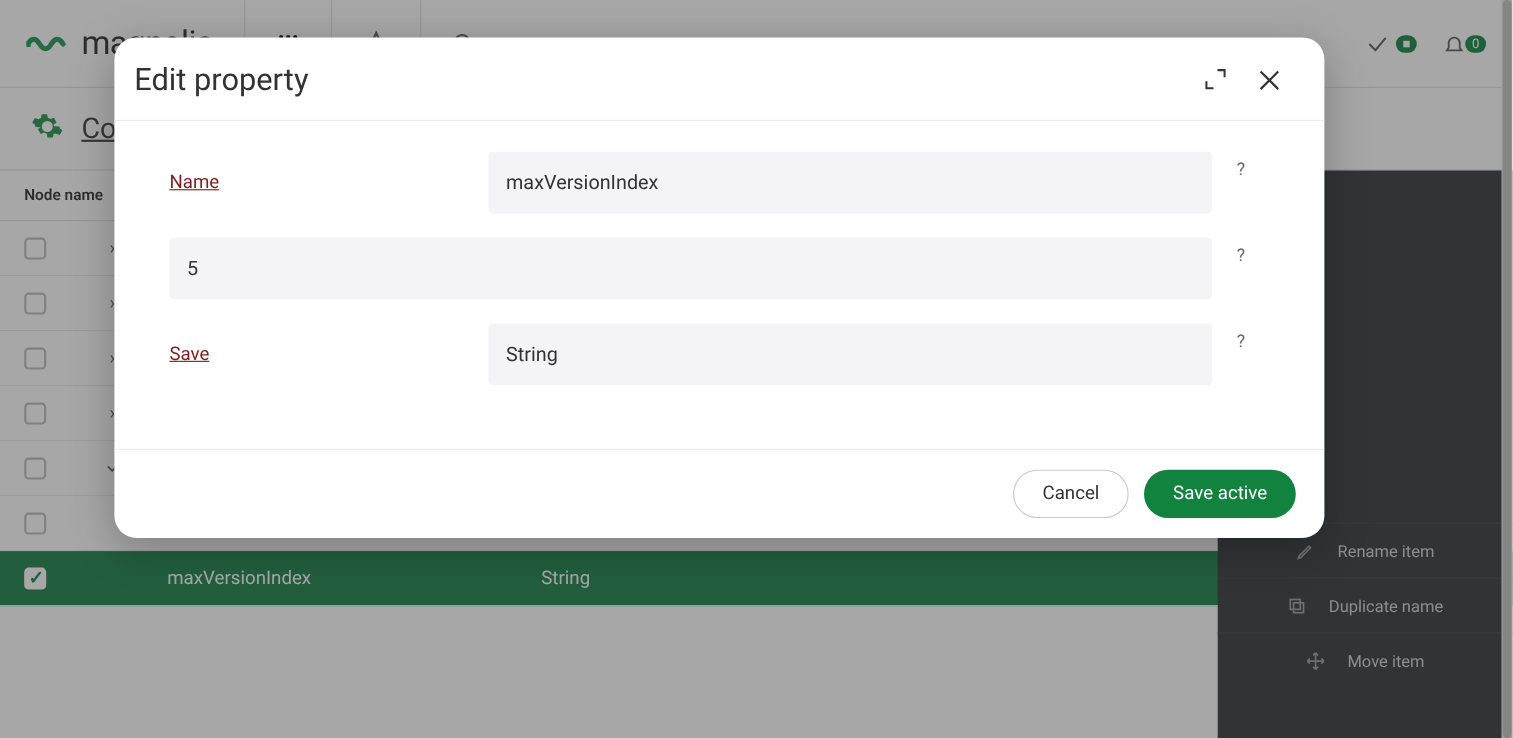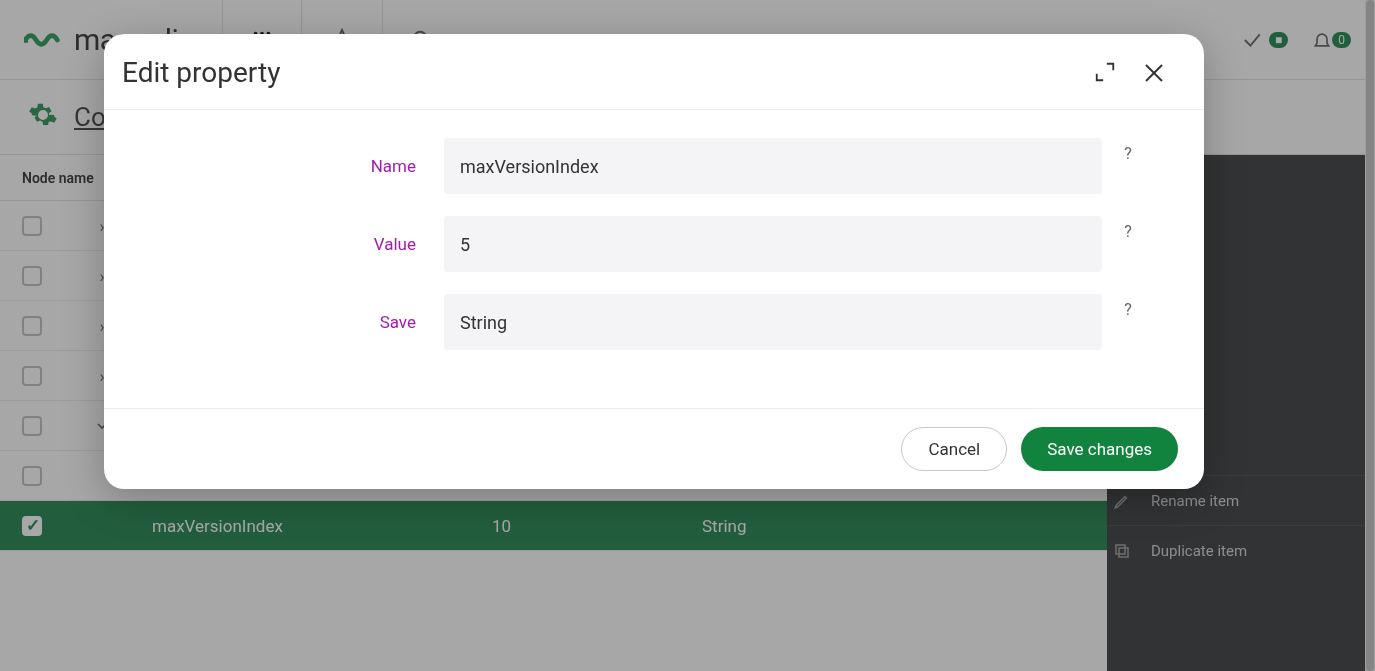--- a/index.html
+++ b/index.html
@@ -33,36 +33,36 @@
   .trow .date { flex:0 0 150px; text-align:right;}
   .trow .time { flex:0 0 90px; text-align:right; padding-right:6px;}
   .trow.sel { background:#0d7a3f; color:#fff; }
   .trow.sel .chk { background:#fff; border-color:#fff; position:relative;}
   .trow.sel .chk::after { content:"✓"; color:#0d7a3f; position:absolute; top:-3px; left:2px; font-weight:700;}
   .trow.sel .ico, .trow.sel .exp { color:#fff; }
   .indent1 { padding-left: 34px; }
   .dot-red { color:#c0392b; font-size:14px;}
 
   .sidepanel { position:absolute; right:0; top:155px; bottom:0; width:268px; background:#2a2c2e; color:#cfcfcf; }
-  .side-item { display:flex; align-items:center; gap:20px; height:50px; padding:0 6px; font-size:15px; border-top:1px solid #3a3c3e;}
+  .side-item { display:flex; align-items:center; gap:20px; height:50px; padding:0 32px; font-size:15px; border-top:1px solid #3a3c3e;justify-content:center;}
   .side-item svg { color:#9a9a9a; }
 
   
   .dim { position:absolute; inset:0; background:rgba(60,60,60,0.45); }
 
   
   .modal { position:absolute; left:104px; top:34px; width:1100px; background:#fff; border-radius:20px; box-shadow:0 10px 40px rgba(0,0,0,0.25); overflow:hidden;}
   .modal-head { display:flex; align-items:center; padding:22px 34px 20px 18px; border-bottom:1px solid #ececec;}
   .modal-title { font-size:28px; font-weight:400; color:#333; }
   .modal-head-actions { margin-left:auto; display:flex; gap:18px; }
   .icon-btn { background:none; border:none; cursor:pointer; color:#333; padding:4px; display:flex;}
 
   .modal-body { padding: 28px 50px 36px 50px; }
   .form-row { display:flex; align-items:center; margin-bottom: 22px; }
-  .form-label { width: 290px; text-align:right; padding-right: 28px; font-size:17px; color:#a21caf; }
+  .form-label { width: 290px; text-align:left; padding-right: 28px; font-size:17px; color:#7f1d1d;text-decoration:underline; }
   .form-field { flex: 1; }
   .form-field input { width:100%; height:56px; background:#f4f3f5; border:none; border-radius:4px; padding:0 16px; font-size:18px; color:#333; }
   .form-help { width:52px; text-align:center; font-size:16px; color:#666; cursor:pointer; align-self:flex-start; padding-top:6px;}
 
   .modal-foot { border-top:1px solid #ececec; padding:18px 26px; display:flex; justify-content:flex-end; gap:14px;}
   .btn { height:44px; padding:0 26px; border-radius:24px; font-size:17px; cursor:pointer; }
   .btn-secondary { background:#fff; border:1px solid #c8c8c8; color:#333; }
   .btn-primary { background:#12833f; border:none; color:#fff; }
 
   .scrollbar { position:absolute; right:0; top:0; width:10px; height:100%; background:#efefef;}
@@ -203,39 +203,44 @@
 
     <div class="trow sel">
       <span class="chk"></span>
       <span class="exp"></span>
       <span class="ico indent1">
           <svg width="14" height="14" viewBox="0 0 24 24" fill="none" stroke="currentColor" stroke-width="2">
             <rect x="4" y="4" width="16" height="16" transform="rotate(45 12 12)"></rect>
           </svg>
         </span>
       <span class="name">maxVersionIndex</span>
-      <span class="val">10</span>
       <span class="type">String</span>
     </div>
   </div>
 
   <div class="sidepanel">
     <div style="height:320px"></div>
     <div class="side-item">
       <svg width="18" height="18" viewBox="0 0 24 24" fill="none" stroke="currentColor" stroke-width="2">
           <path d="M3 21l3-1 12-12-2-2L4 18z"></path>
         </svg>
       <span>Rename item</span>
     </div>
     <div class="side-item">
       <svg width="18" height="18" viewBox="0 0 24 24" fill="none" stroke="currentColor" stroke-width="2">
           <rect x="4" y="4" width="12" height="12"></rect>
           <rect x="8" y="8" width="12" height="12"></rect>
         </svg>
-      <span>Duplicate item</span>
+      <span>Duplicate name</span>
+    </div>
+    <div class="side-item">
+      <svg width="18" height="18" viewBox="0 0 24 24" fill="none" stroke="currentColor" stroke-width="2">
+          <path d="M12 2v20M2 12h20M12 2l-3 3M12 2l3 3M12 22l-3-3M12 22l3-3M2 12l3-3M2 12l3 3M22 12l-3-3M22 12l-3 3"></path>
+        </svg>
+      <span>Move item</span>
     </div>
   </div>
 
   <div class="scrollbar">
       <div class="thumb" style="top:0;height:100%"></div>
     </div>
 </div>
 
 <div class="dim"></div>
 
@@ -258,28 +263,27 @@
     </div>
   </div>
 
   <div class="modal-body">
     <div class="form-row">
       <div class="form-label">Name</div>
       <div class="form-field"><input type="text" value="maxVersionIndex" style=""></div>
       <div class="form-help">?</div>
     </div>
     <div class="form-row">
-      <div class="form-label">Value</div>
       <div class="form-field"><input type="text" value="5" style=""></div>
       <div class="form-help">?</div>
     </div>
     <div class="form-row">
       <div class="form-label">Save</div>
       <div class="form-field"><input type="text" value="String" style=""></div>
       <div class="form-help">?</div>
     </div>
   </div>
 
   <div class="modal-foot">
     <button class="btn btn-secondary">Cancel</button>
-    <button class="btn btn-primary">Save changes</button>
+    <button class="btn btn-primary">Save active</button>
   </div>
 </div>
 
 </body></html>

